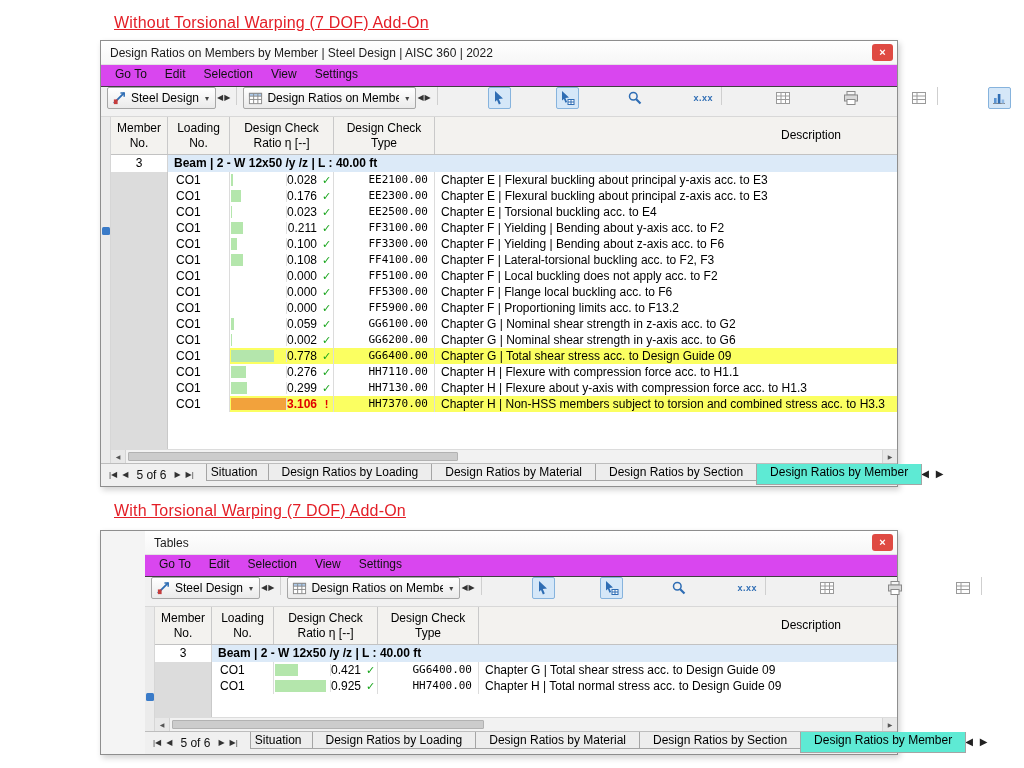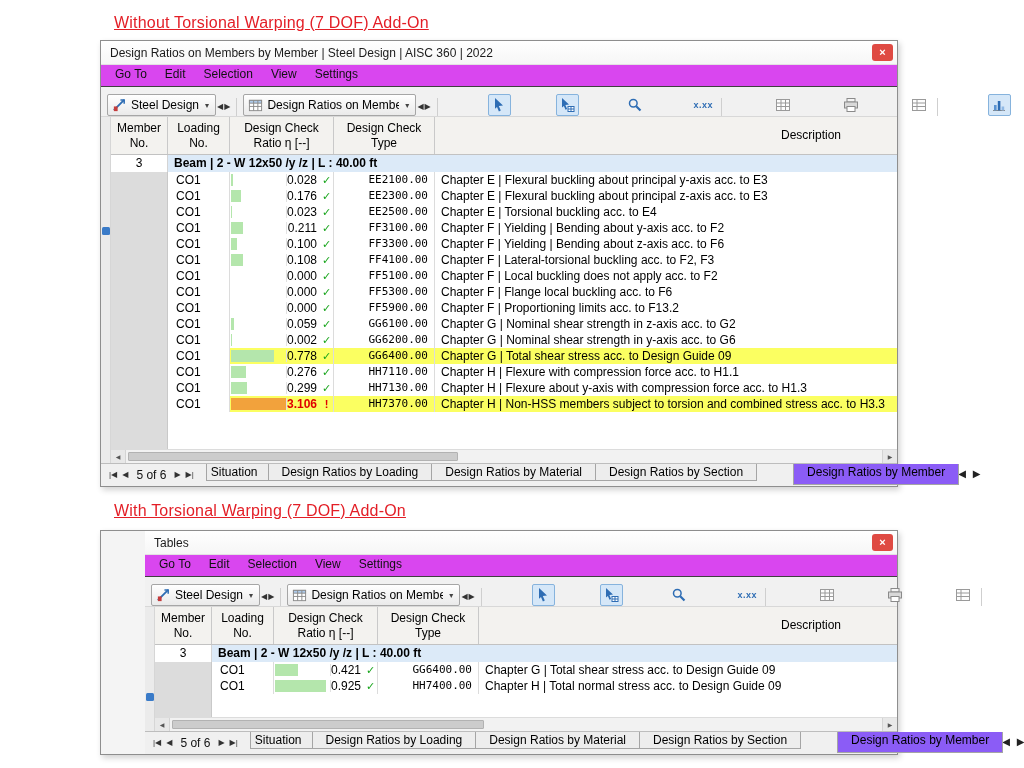--- a/index.html
+++ b/index.html
@@ -55,21 +55,21 @@
     flex: 0 0 22px; height: 22px;
     display: flex; align-items: flex-start;
     background: #d946ef; border-bottom: 1px solid #404040;
     padding-left: 5px;
   }
   .menuitem { font-size: 12px; padding: 2px 9px; color: #111; white-space: nowrap; }
 
   
   .toolbar {
     flex: 0 0 30px; height: 30px;
-    display: flex; align-items: flex-end;
+    display: flex; align-items: flex-start;
     background: #f1f1f1; border-bottom: 1px solid #d8d8d8;
     padding: 0 6px; gap: 1px;
   }
   .combo {
     display: flex; align-items: center; gap: 4px;
     height: 22px; padding: 0 4px;
     border: 1px solid #a6a6a6; border-radius: 2px;
     background: linear-gradient(#ffffff,#eaeaea);
   }
   .combo-module { width: 136px; }
@@ -156,21 +156,21 @@
   .pgbtn { font-size: 8px; color: #333; white-space: nowrap; }
   .pgtext { font-size: 12px; color: #111; margin: 0 3px; white-space: nowrap; }
   .tabs { display: flex; align-items: flex-start; }
   .tab {
     font-size: 12px; height: 17px; line-height: 16px;
     padding: 0 13px; background: #ededed;
     border: 1px solid #a5a5a5; border-top: none;
     margin-right: -1px; white-space: nowrap;
   }
   .tab-first { padding: 0 10px 0 4px; }
-  .tab.active { background: #8b5cf6; height: 21px; position: relative; z-index: 3; margin-left: 37px; }
+  .tab.active { background: #5eead4; height: 21px; position: relative; z-index: 3; }
   .tabarrows { margin-left: auto; display: flex; gap: 7px; padding: 4px 9px 0 0; font-size: 10px; font-weight: bold; color: #222; }
 </style>
 </head>
 <body>
 
 <div class="heading" id="h-without">Without Torsional Warping (7 DOF) Add-On</div>
 <div class="appwin" id="win-without">
   <div class="titlebar">
     <span class="title">Design Ratios on Members by Member | Steel Design | AISC 360 | 2022</span>
     <span class="closebtn">×</span>

